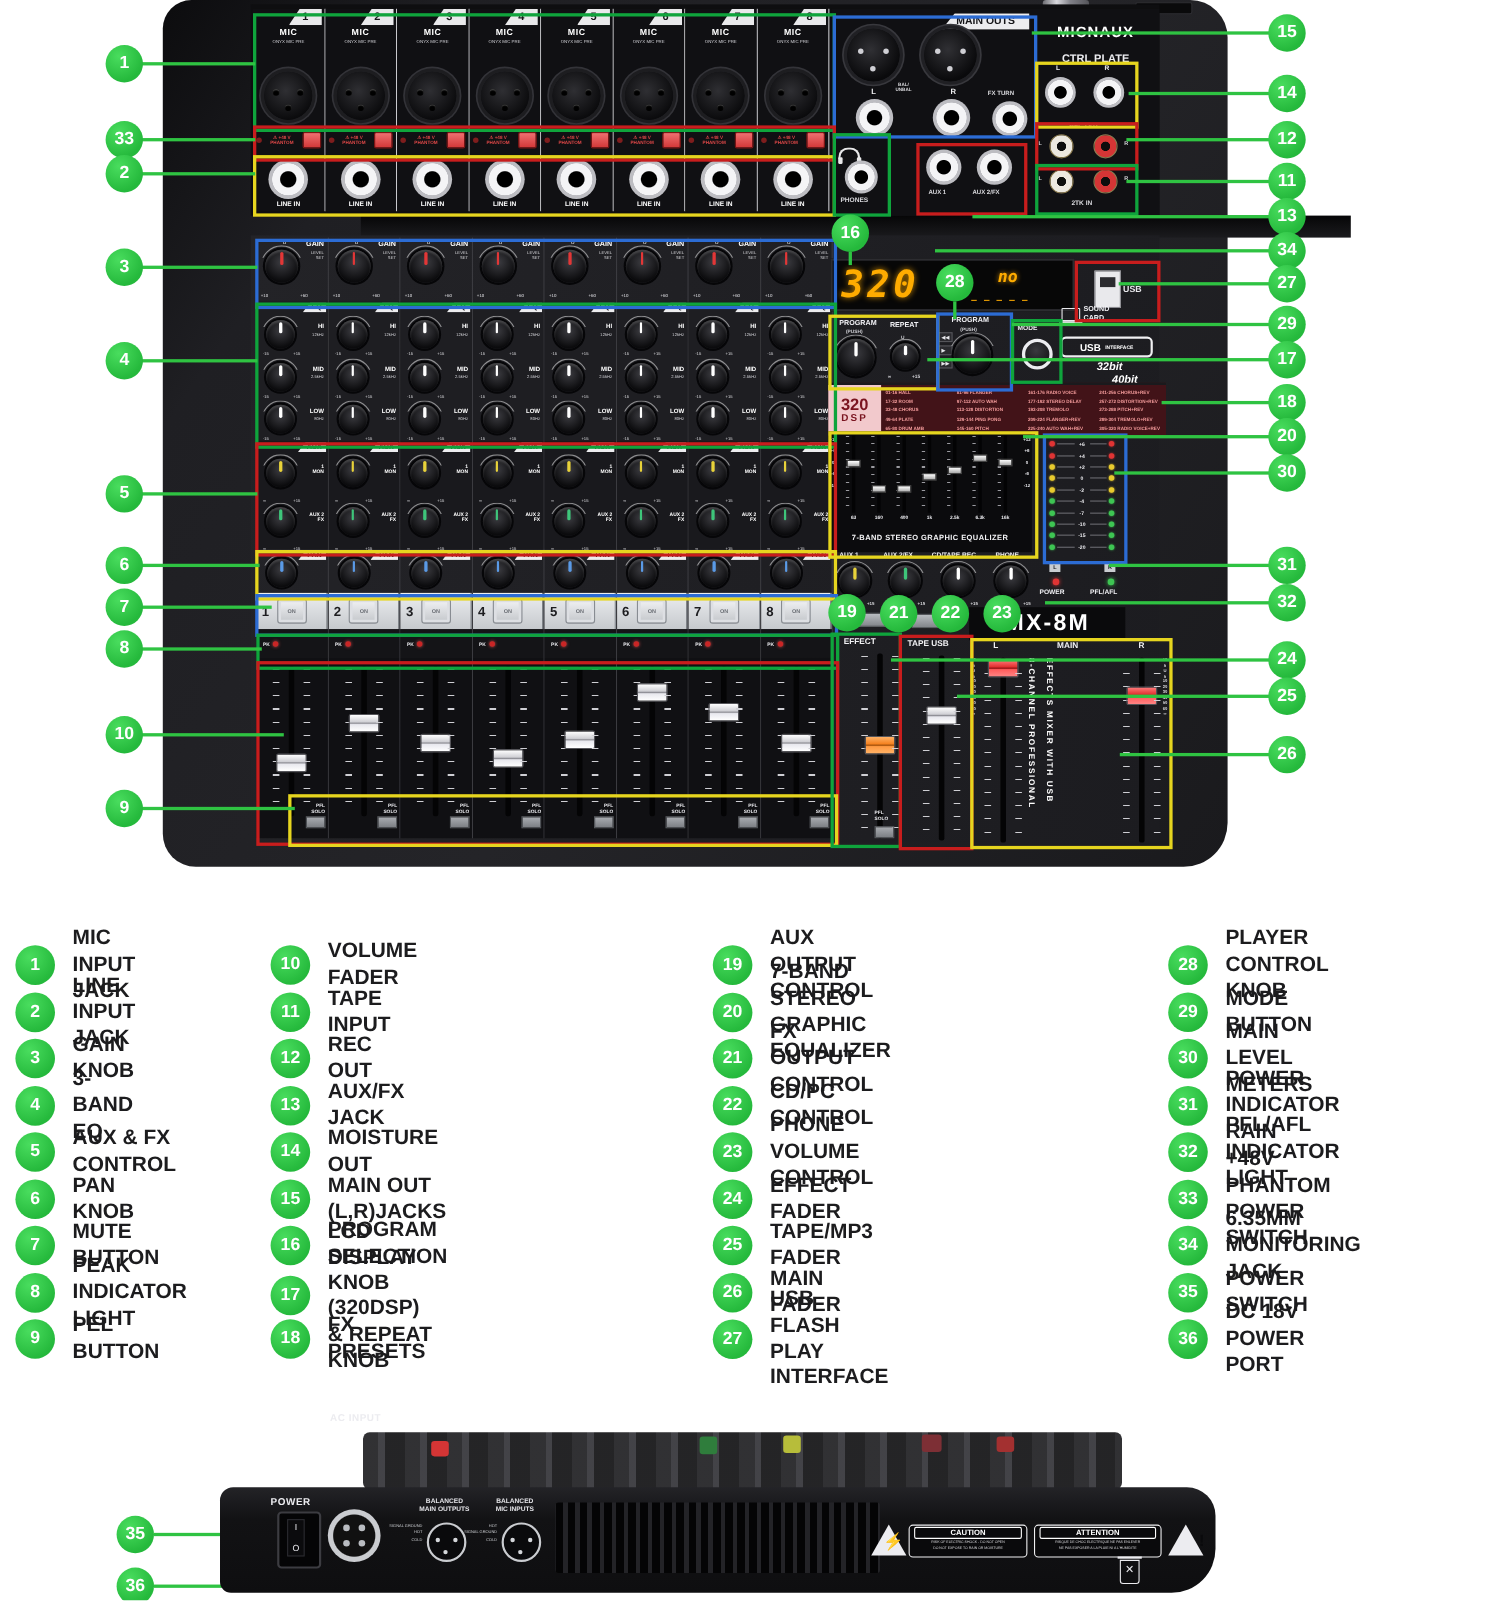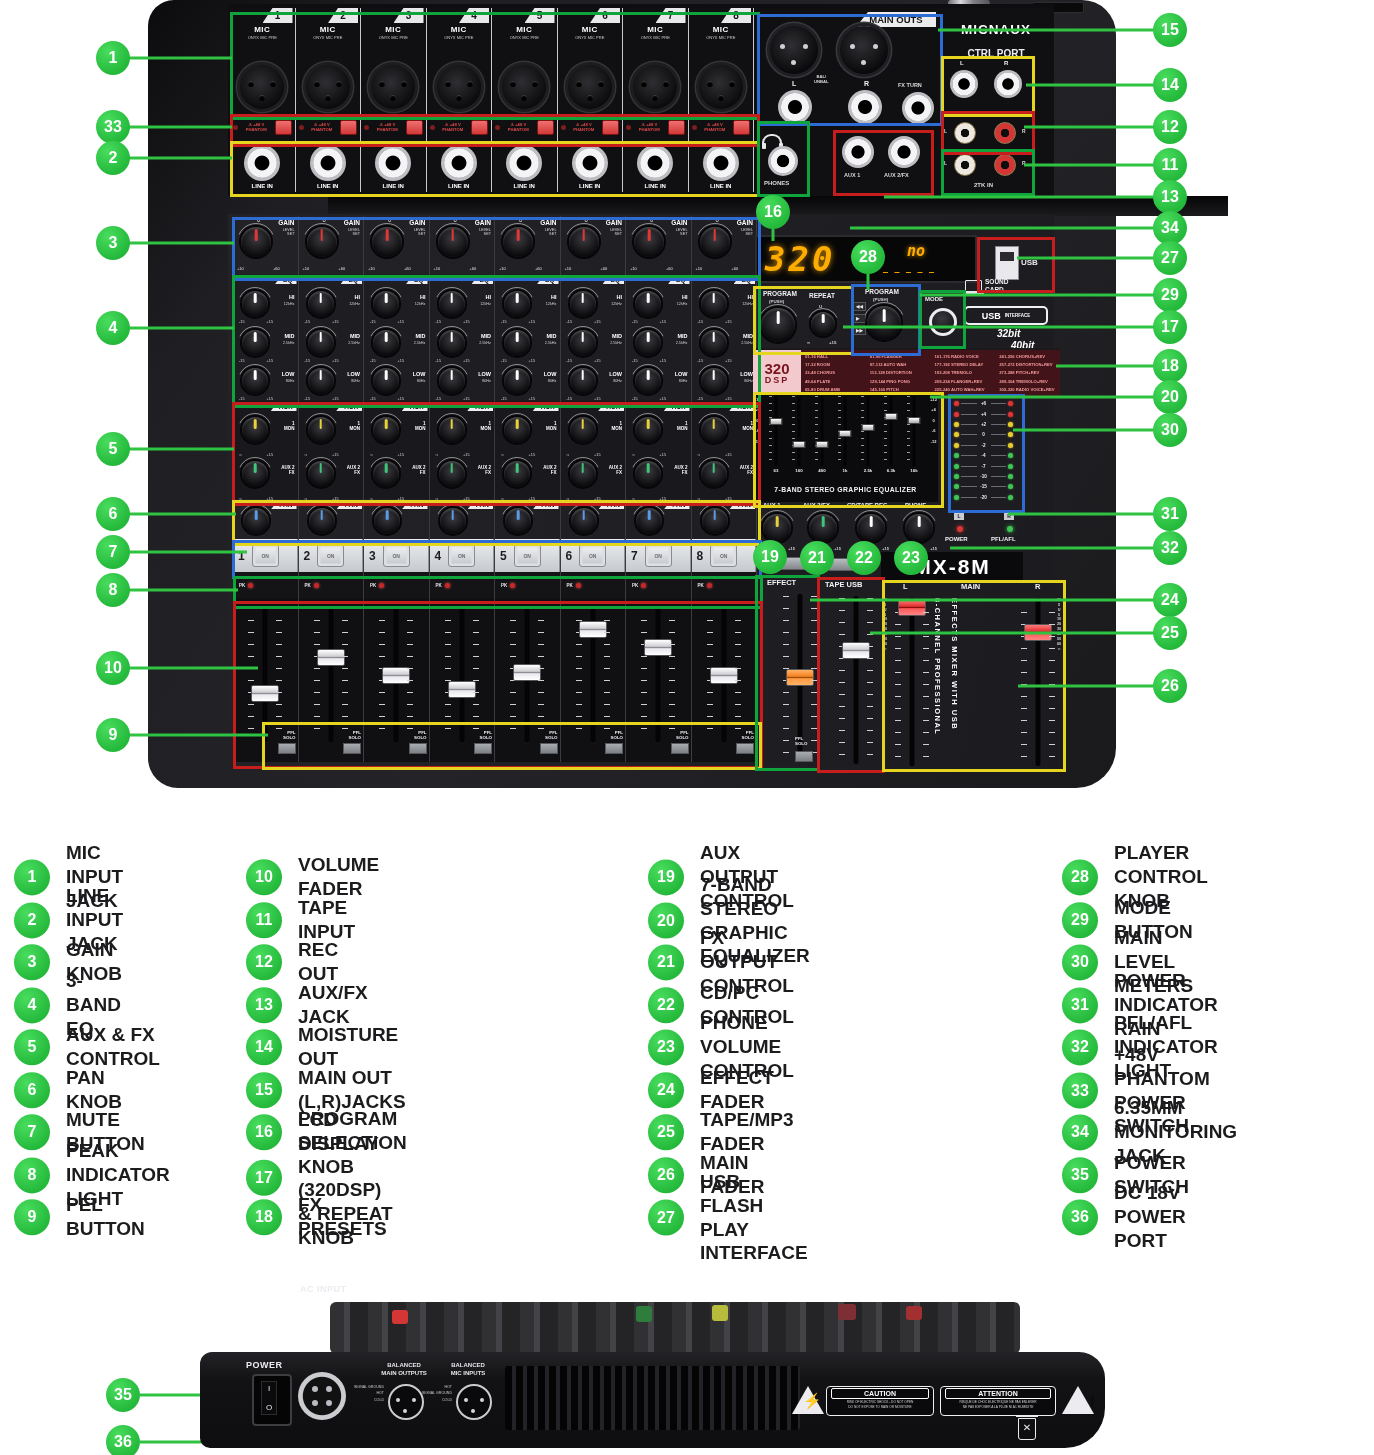--- a/index.html
+++ b/index.html
@@ -396,21 +396,21 @@
     <div class="slabel" style="left:142px;top:74px;font-size:5.5px;">FX TURN</div>
     <div class="trs" style="position:absolute;left:146px;top:84px;width:32px;height:32px;"></div>
     <div class="hpico" style="left:6px;top:126px;"></div>
     <div class="trs" style="position:absolute;left:12px;top:138px;width:30px;height:30px;"></div>
     <div class="slabel" style="left:8px;top:172px;font-size:6px;">PHONES</div>
     <div class="trs" style="position:absolute;left:86px;top:128px;width:32px;height:32px;"></div>
     <div class="slabel" style="left:88px;top:164px;font-size:5.5px;">AUX 1</div>
     <div class="trs" style="position:absolute;left:132px;top:128px;width:32px;height:32px;"></div>
     <div class="slabel" style="left:128px;top:164px;font-size:5.5px;">AUX 2/FX</div>
     <div class="brand">MICNAUX</div>
-    <div class="ctrlroom">CTRL PORT</div>
+    <div class="ctrlroom">CTRL PLATE</div>
     <div class="olabel" style="left:204px;top:52px;font-size:6px;">L</div>
     <div class="olabel" style="left:248px;top:52px;font-size:6px;">R</div>
     <div class="trs" style="position:absolute;left:194px;top:62px;width:28px;height:28px;"></div>
     <div class="trs" style="position:absolute;left:238px;top:62px;width:28px;height:28px;"></div>
     <div class="slabel" style="left:216px;top:104px;font-size:6px;color:#f0c0c0;">REC OUT</div>
     <div class="slabel" style="left:188px;top:120px;font-size:5px;">L</div>
     <div class="rca" style="position:absolute;left:198px;top:114px;"></div>
     <div class="rca" style="position:absolute;left:238px;top:114px;--rc:#d43535;"></div>
     <div class="slabel" style="left:266px;top:120px;font-size:5px;">R</div>
     <div class="slabel" style="left:188px;top:152px;font-size:5px;">L</div>

